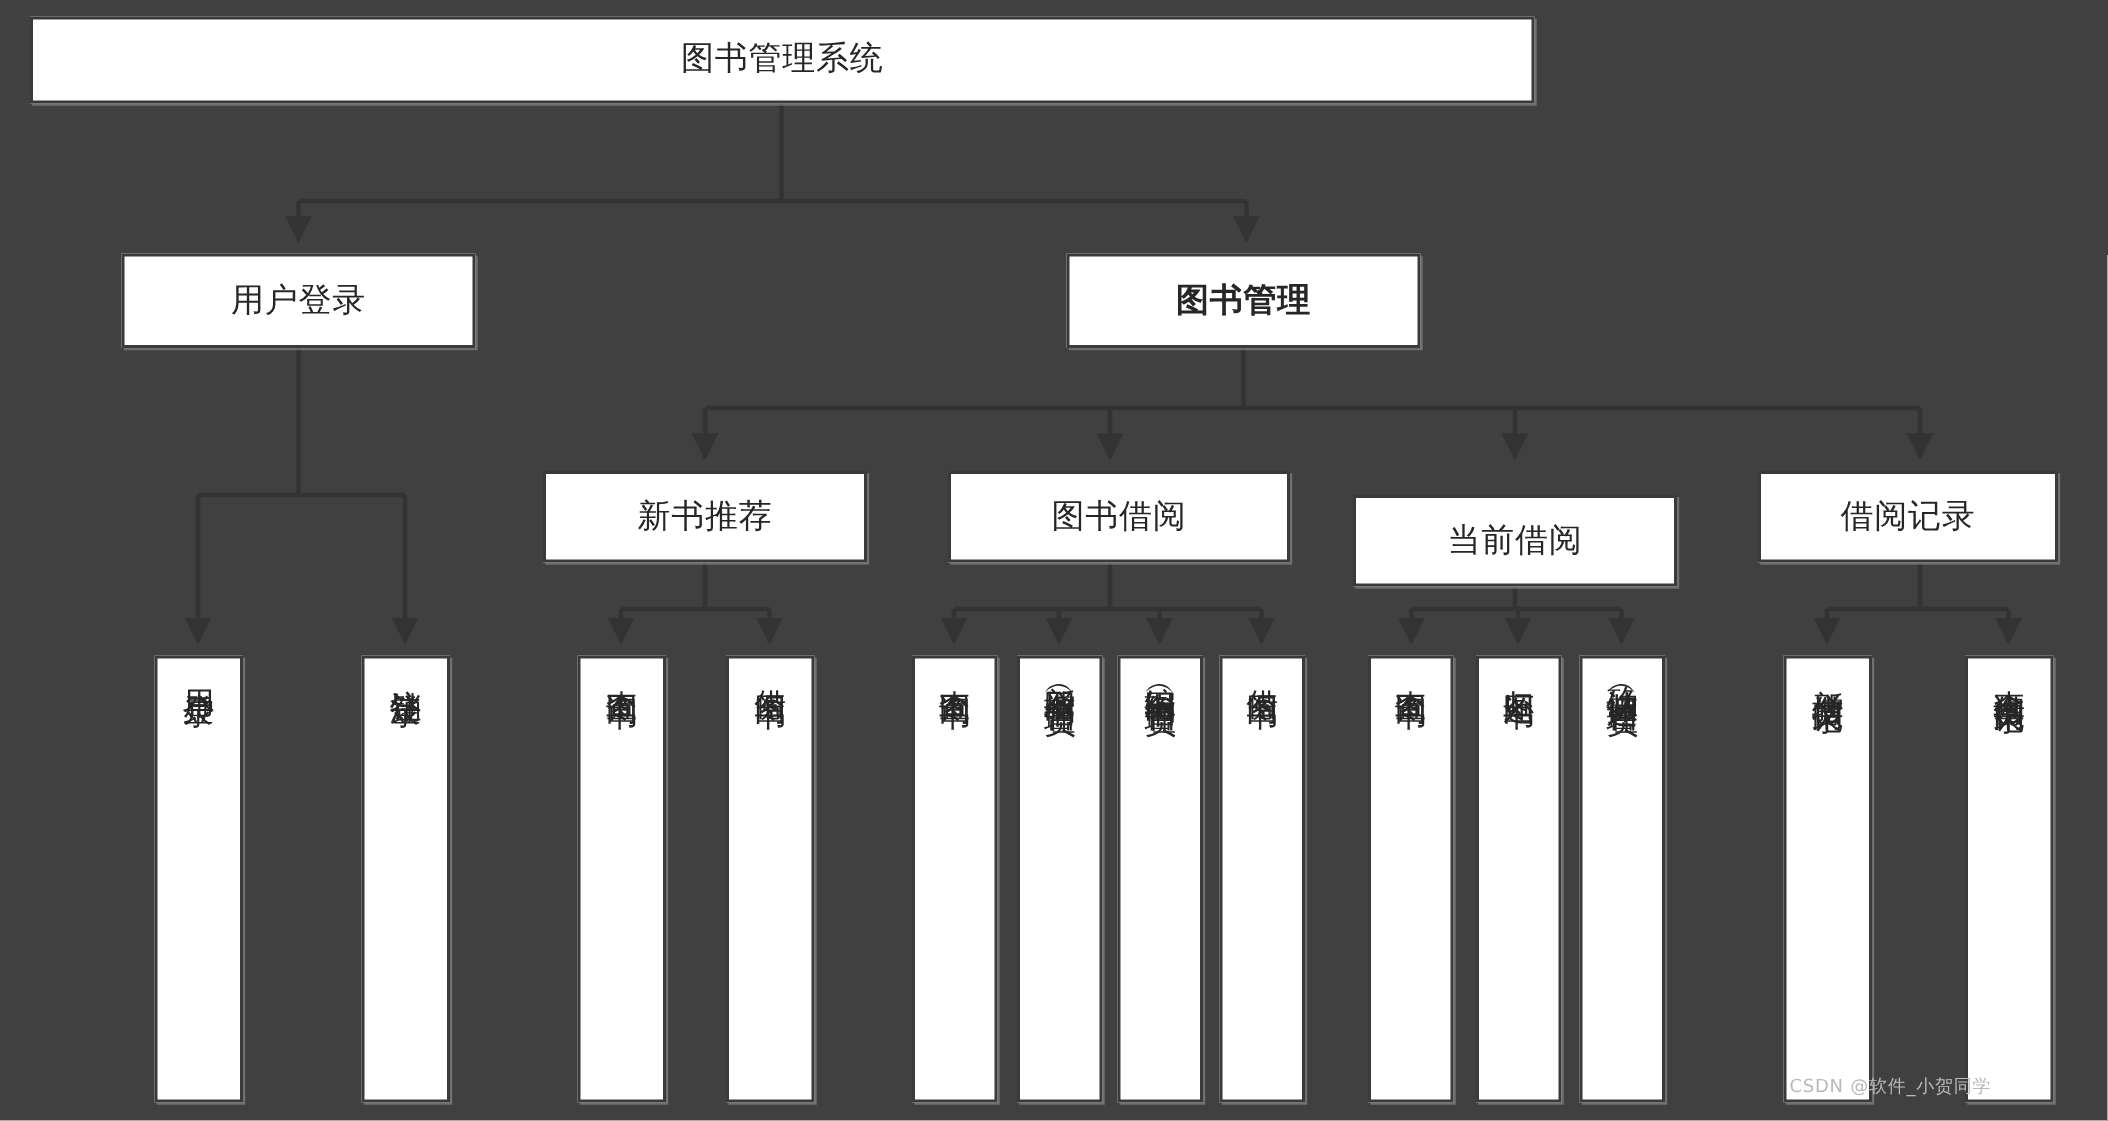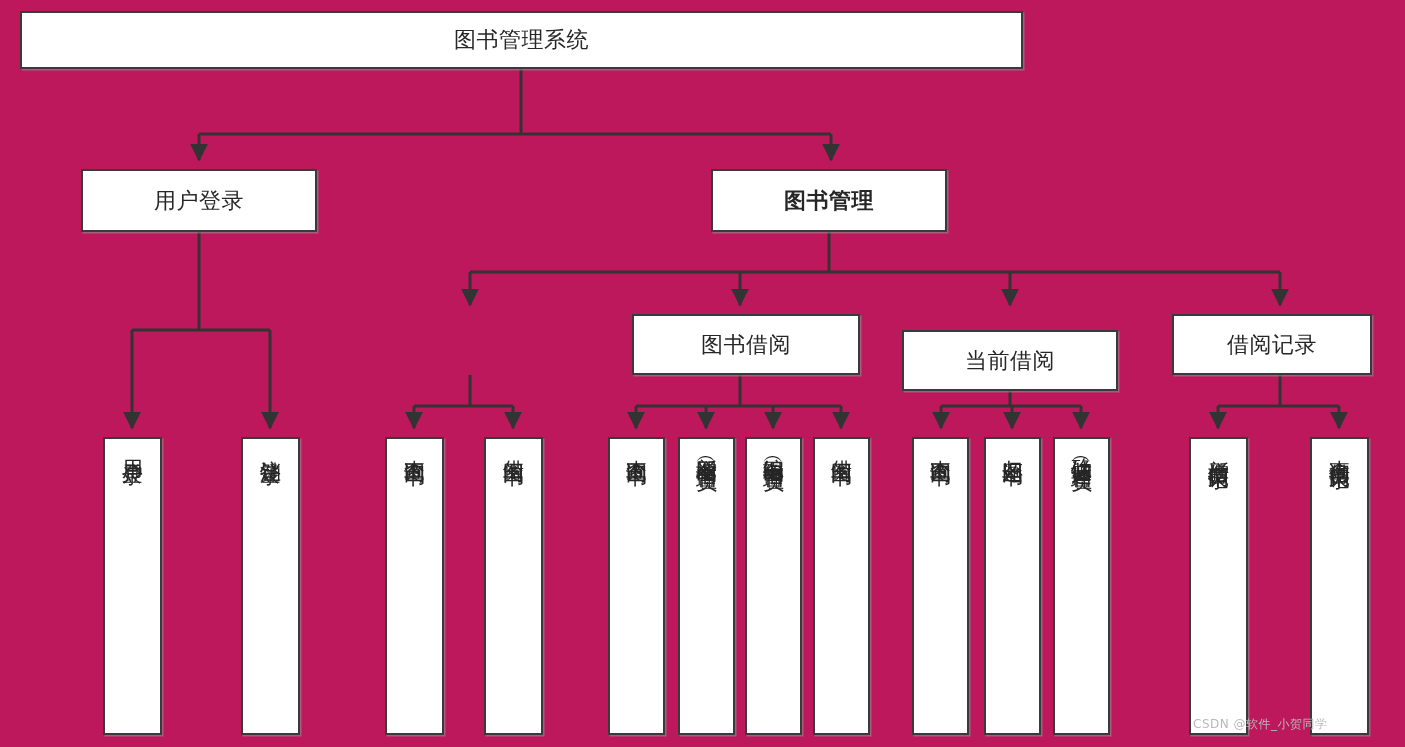--- a/index.html
+++ b/index.html
@@ -8,21 +8,21 @@
     padding: 0;
     background: #ffffff;
   }
   body {
     font-family: "DejaVu Sans", "Liberation Sans", sans-serif;
   }
   #canvas {
     position: relative;
     width: 1405px;
     height: 747px;
-    background: #be185d;
+    background: #404040;
     overflow: hidden;
   }
   svg.edges {
     position: absolute;
     left: 0;
     top: 0;
     width: 1405px;
     height: 747px;
     pointer-events: none;
   }
@@ -137,20 +137,23 @@
     <span class="lbl">图书管理系统</span>
   </div>
 
   <div class="node h" style="left:81px; top:169px; width:236px; height:63px;">
     <span class="lbl">用户登录</span>
   </div>
   <div class="node h" style="left:711px; top:169px; width:236px; height:63px;font-weight:bold;">
     <span class="lbl">图书管理</span>
   </div>
 
+  <div class="node h" style="left:362px; top:314px; width:216px; height:61px;">
+    <span class="lbl">新书推荐</span>
+  </div>
   <div class="node h" style="left:632px; top:314px; width:228px; height:61px;">
     <span class="lbl">图书借阅</span>
   </div>
   <div class="node h" style="left:902px; top:330px; width:216px; height:61px;">
     <span class="lbl">当前借阅</span>
   </div>
   <div class="node h" style="left:1172px; top:314px; width:200px; height:61px;">
     <span class="lbl">借阅记录</span>
   </div>
 

